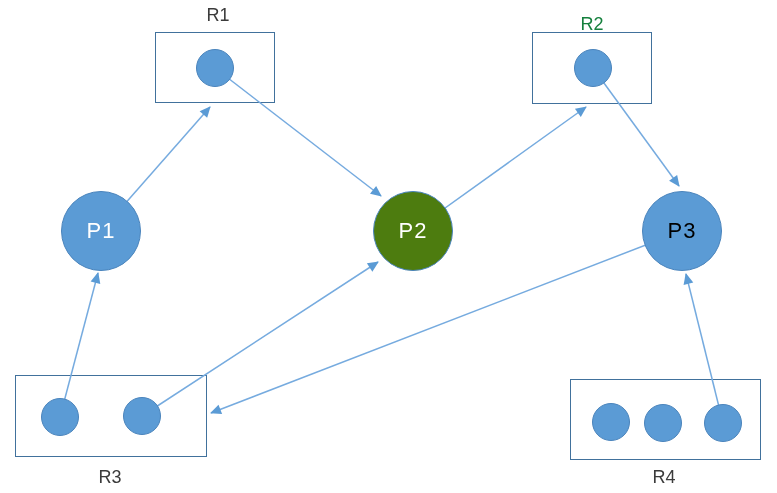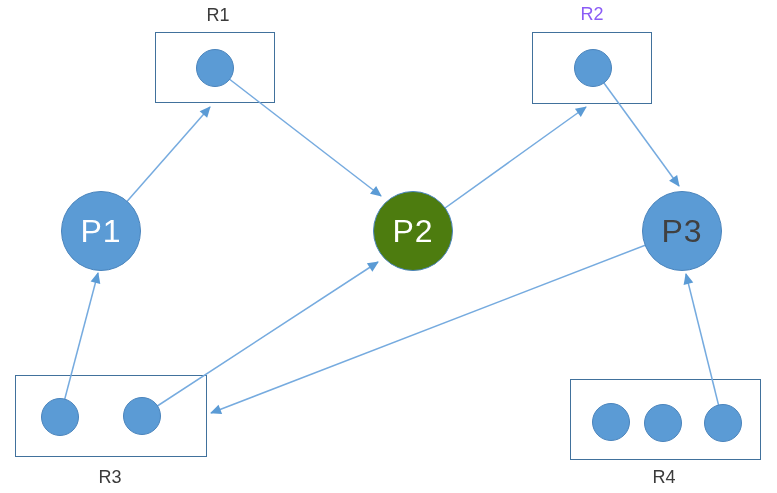--- a/index.html
+++ b/index.html
@@ -39,21 +39,21 @@
     position: absolute;
     border-radius: 50%;
     background: #5b9bd5;
     border: 1px solid #4a84bc;
     box-sizing: border-box;
     z-index: 2;
     display: flex;
     align-items: center;
     justify-content: center;
     color: #ffffff;
-    font-size: 32px;
+    font-size: 22px;
     letter-spacing: 1px;
   }
   .shape-label {
     position: absolute;
     width: 80px;
     text-align: center;
     font-size: 18px;
     color: #3b3b3b;
     z-index: 3;
     line-height: 22px;
@@ -90,34 +90,34 @@
         <line x1="723" y1="423" x2="686" y2="274" stroke="#76abdf" stroke-width="1.5" marker-end="url(#arrow)"></line>
       </g>
   </svg>
 
   <div id="node-layer">
       <div class="resource-box" style="left: 155px; top: 32px; width: 120px; height: 71px; border-color: rgb(65, 113, 156);"></div>
       <div class="instance-dot" style="left: 196px; top: 49px; width: 38px; height: 38px; background: rgb(91, 155, 213);"></div>
       <div class="shape-label" style="left: 178px; top: 4px; color: rgb(59, 59, 59);">R1</div>
       <div class="resource-box" style="left: 532px; top: 32px; width: 120px; height: 72px; border-color: rgb(65, 113, 156);"></div>
       <div class="instance-dot" style="left: 574px; top: 49px; width: 38px; height: 38px; background: rgb(91, 155, 213);"></div>
-      <div class="shape-label" style="left: 552px; top: 3px; color: #8b5cf6;">R2</div>
+      <div class="shape-label" style="left: 552px; top: 13px; color: #15803d;">R2</div>
       <div class="resource-box" style="left: 15px; top: 375px; width: 192px; height: 82px; border-color: rgb(65, 113, 156);"></div>
       <div class="instance-dot" style="left: 41px; top: 398px; width: 38px; height: 38px; background: rgb(91, 155, 213);"></div>
       <div class="instance-dot" style="left: 123px; top: 397px; width: 38px; height: 38px; background: rgb(91, 155, 213);"></div>
       <div class="shape-label" style="left: 70px; top: 466px; color: rgb(59, 59, 59);">R3</div>
       <div class="resource-box" style="left: 570px; top: 379px; width: 191px; height: 81px; border-color: rgb(65, 113, 156);"></div>
       <div class="instance-dot" style="left: 592px; top: 403px; width: 38px; height: 38px; background: rgb(91, 155, 213);"></div>
       <div class="instance-dot" style="left: 644px; top: 404px; width: 38px; height: 38px; background: rgb(91, 155, 213);"></div>
       <div class="instance-dot" style="left: 704px; top: 404px; width: 38px; height: 38px; background: rgb(91, 155, 213);"></div>
       <div class="shape-label" style="left: 624px; top: 466px; color: rgb(59, 59, 59);">R4</div>
       <div class="process-node" style="left: 61px; top: 191px; width: 80px; height: 80px; background: rgb(91, 155, 213); color: rgb(255, 255, 255);">
         <span>P1</span>
       </div>
       <div class="process-node" style="left: 373px; top: 191px; width: 80px; height: 80px; background: #4d7c0f; color: rgb(255, 255, 255);">
         <span>P2</span>
       </div>
-      <div class="process-node" style="left: 642px; top: 191px; width: 80px; height: 80px; background: rgb(91, 155, 213); color: #404040;">
+      <div class="process-node" style="left: 642px; top: 191px; width: 80px; height: 80px; background: rgb(91, 155, 213); color: #000000;">
         <span>P3</span>
       </div>
     </div>
 
 </div>
 
 </body></html>

